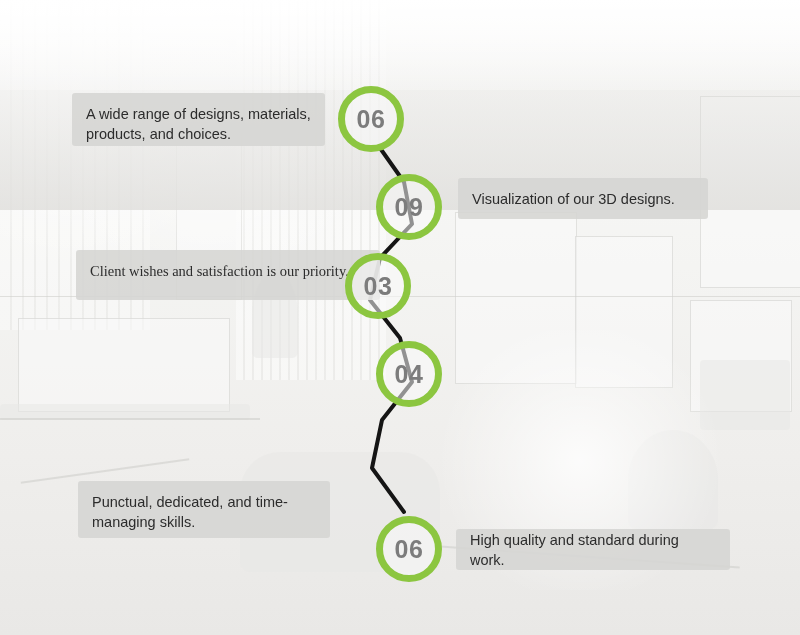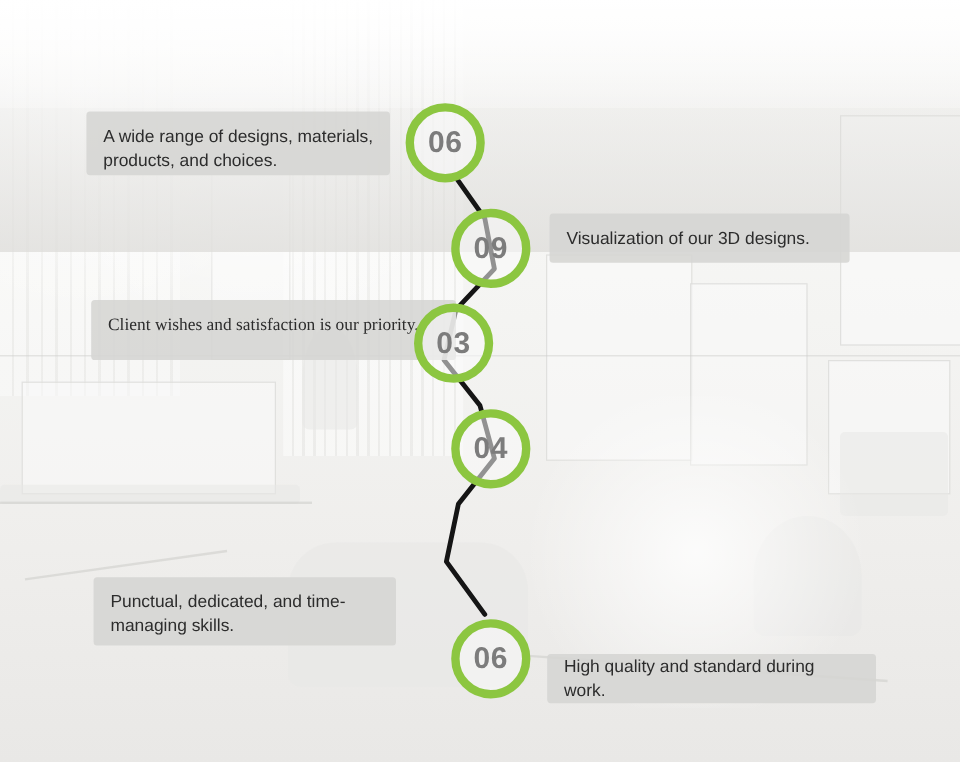--- a/index.html
+++ b/index.html
@@ -192,17 +192,17 @@
     <span>04</span>
   </div>
 
   <div class="step-box" style="left:78px; top:437px; width:252px; height:57px;margin-top:44px;">
     <span>Punctual, dedicated, and time-managing skills.</span>
   </div>
 
   <div class="step-circle" style="left:376px; top:516px;">
     <span>06</span>
   </div>
-  <div class="step-box" style="left:456px; top:545px; width:274px; height:41px; display:flex; align-items:center;">
+  <div class="step-box" style="left:456px; top:529px; width:274px; height:41px; display:flex; align-items:center;">
     <span>High quality and standard during work.</span>
   </div>
 
 </div>
 
 </body></html>

